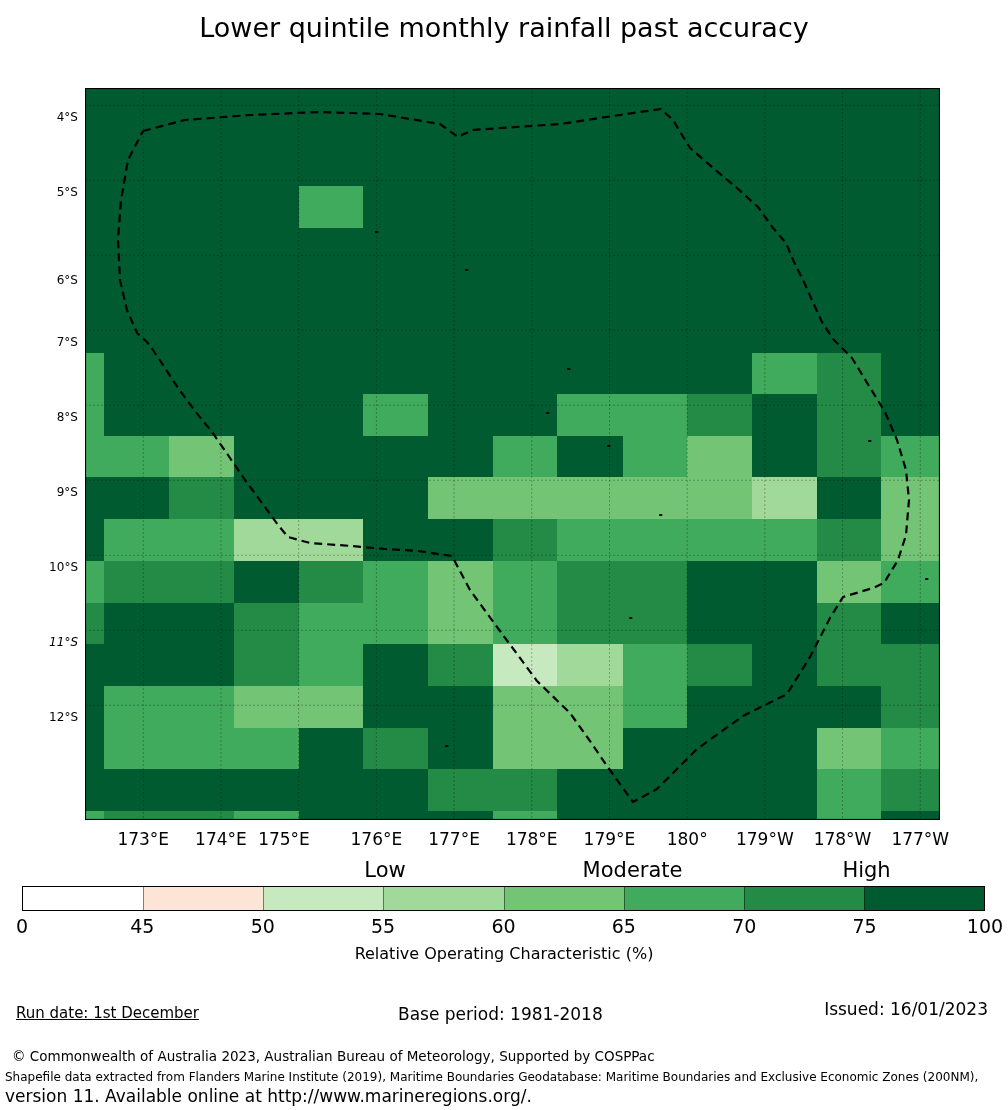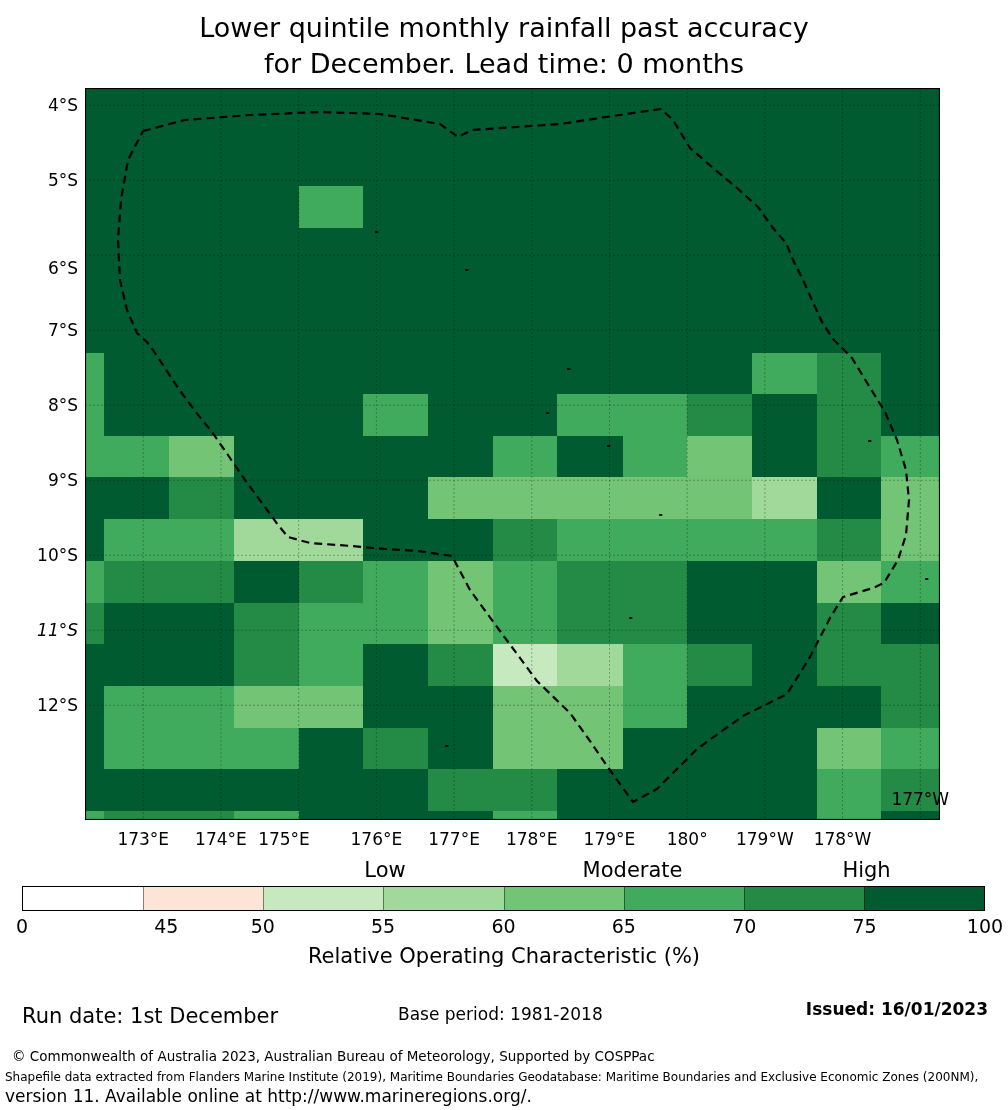--- a/index.html
+++ b/index.html
@@ -3,48 +3,47 @@
 <meta charset="utf-8">
 <style>
   html,body { margin:0; padding:0; background:#ffffff; }
   .page {
     position:relative; width:1008px; height:1110px; background:#ffffff;
     font-family:"DejaVu Sans", sans-serif; color:#000; overflow:hidden;
   }
   .title { position:absolute; left:0; right:0; top:10px; text-align:center;
            font-size:27px; line-height:36px; color:#000000; }
   .map-svg { position:absolute; left:85px; top:88px; }
-  .ytick { position:absolute; width:60px; text-align:right; font-size:17px; height:22px; line-height:22px; }
+  .ytick { position:absolute; width:60px; text-align:right; font-size:12px; height:22px; line-height:22px;margin-top:12px; }
   .xtick { position:absolute; width:80px; text-align:center; font-size:17px; height:22px; line-height:22px; }
   .zone-label { position:absolute; top:857px; transform:translateX(-50%);
                 font-size:21px; height:26px; line-height:26px; }
   .cbar { position:absolute; left:22px; top:886px; width:963px; height:25px;
           border:1.4px solid #000; box-sizing:border-box; display:flex; }
   .cbar-seg { height:100%; box-sizing:border-box; }
   .cbar-seg + .cbar-seg { border-left:1px solid rgba(0,0,0,0.45); }
   .cbar-tick { position:absolute; top:914px; transform:translateX(-50%);
                font-size:19px; height:24px; line-height:24px; }
-  .cbar-title { position:absolute; left:0; right:0; top:944px; text-align:center; font-size:21px; }
+  .cbar-title { position:absolute; left:0; right:0; top:944px; text-align:center; font-size:16px; }
   .foot { position:absolute; color:#000; }
-  .f-run    { left:22px;  top:1004px; font-size:21px; }
+  .f-run    { left:16px;  top:1004px; font-size:15px;text-decoration:underline; }
   .f-base   { left:398px; top:1004px; font-size:17px; }
-  .f-issued { right:20px; top:999px;  font-size:17px;font-weight:bold; }
+  .f-issued { right:20px; top:999px;  font-size:17px; }
   .f-source { left:22px;  top:1029px; font-size:15.5px; }
   .f-copy   { left:12px;  top:1048px; font-size:13.5px; }
   .f-shape1 { left:5px;   top:1070px; font-size:12px; }
   .f-shape2 { left:5px;   top:1086px; font-size:17px; }
 </style>
 </head>
 <body>
 
 <div class="page">
 
   <div class="title">
     <div>Lower quintile monthly rainfall past accuracy</div>
-    <div>for December. Lead time: 0 months</div>
   </div>
 
   <svg class="map-svg" id="mapsvg" width="855" height="732">
       <g>
         <rect x="0.0" y="0.0" width="19.4" height="14.2" fill="#015b31" shape-rendering="crispEdges"></rect>
         <rect x="19.4" y="0.0" width="64.5" height="14.2" fill="#015b31" shape-rendering="crispEdges"></rect>
         <rect x="83.9" y="0.0" width="65.3" height="14.2" fill="#015b31" shape-rendering="crispEdges"></rect>
         <rect x="149.2" y="0.0" width="64.5" height="14.2" fill="#015b31" shape-rendering="crispEdges"></rect>
         <rect x="213.7" y="0.0" width="64.5" height="14.2" fill="#015b31" shape-rendering="crispEdges"></rect>
         <rect x="278.2" y="0.0" width="65.3" height="14.2" fill="#015b31" shape-rendering="crispEdges"></rect>
@@ -362,42 +361,42 @@
       <div class="xtick" style="left: 103.275px; top: 828px;">173°E</div>
       <div class="xtick" style="left: 180.975px; top: 828px;">174°E</div>
       <div class="xtick" style="left: 244px; top: 828px;">175°E</div>
       <div class="xtick" style="left: 336.375px; top: 828px;">176°E</div>
       <div class="xtick" style="left: 414.075px; top: 828px;">177°E</div>
       <div class="xtick" style="left: 491.775px; top: 828px;">178°E</div>
       <div class="xtick" style="left: 569.475px; top: 828px;">179°E</div>
       <div class="xtick" style="left: 647.175px; top: 828px;">180°</div>
       <div class="xtick" style="left: 724.875px; top: 828px;">179°W</div>
       <div class="xtick" style="left: 802.575px; top: 828px;">178°W</div>
-      <div class="xtick" style="left: 880.275px; top: 788px; text-align: center;">177°W</div>
+      <div class="xtick" style="left: 880.275px; top: 828px; text-align: center;">177°W</div>
     </div>
 
   <div id="zonelabels">
       <div class="zone-label" style="left: 385.051px;">Low</div>
       <div class="zone-label" style="left: 632.542px;">Moderate</div>
       <div class="zone-label" style="left: 866.551px;">High</div>
     </div>
 
   <div class="cbar" id="cbar">
       <div class="cbar-seg" title="0-45" style="width: 12.5%; background: rgb(255, 255, 255);"></div>
       <div class="cbar-seg" title="45-50" style="width: 12.5%; background: rgb(252, 228, 214);"></div>
       <div class="cbar-seg" title="50-55" style="width: 12.5%; background: rgb(199, 233, 192);"></div>
       <div class="cbar-seg" title="55-60" style="width: 12.5%; background: rgb(161, 217, 155);"></div>
       <div class="cbar-seg" title="60-65" style="width: 12.5%; background: rgb(116, 196, 118);"></div>
       <div class="cbar-seg" title="65-70" style="width: 12.5%; background: rgb(65, 171, 93);"></div>
       <div class="cbar-seg" title="70-75" style="width: 12.5%; background: rgb(35, 139, 69);"></div>
       <div class="cbar-seg" title="75-100" style="width: 12.5%; background: rgb(1, 91, 49);"></div>
     </div>
   <div id="cbarticks">
       <div class="cbar-tick" style="left: 22px;">0</div>
-      <div class="cbar-tick" style="left: 142.375px; margin-left: 24px;">45</div>
+      <div class="cbar-tick" style="left: 142.375px;">45</div>
       <div class="cbar-tick" style="left: 262.75px;">50</div>
       <div class="cbar-tick" style="left: 383.125px;">55</div>
       <div class="cbar-tick" style="left: 503.5px;">60</div>
       <div class="cbar-tick" style="left: 623.875px;">65</div>
       <div class="cbar-tick" style="left: 744.25px;">70</div>
       <div class="cbar-tick" style="left: 864.625px;">75</div>
       <div class="cbar-tick" style="left: 985px;">100</div>
     </div>
   <div class="cbar-title">Relative Operating Characteristic (%)</div>
 

